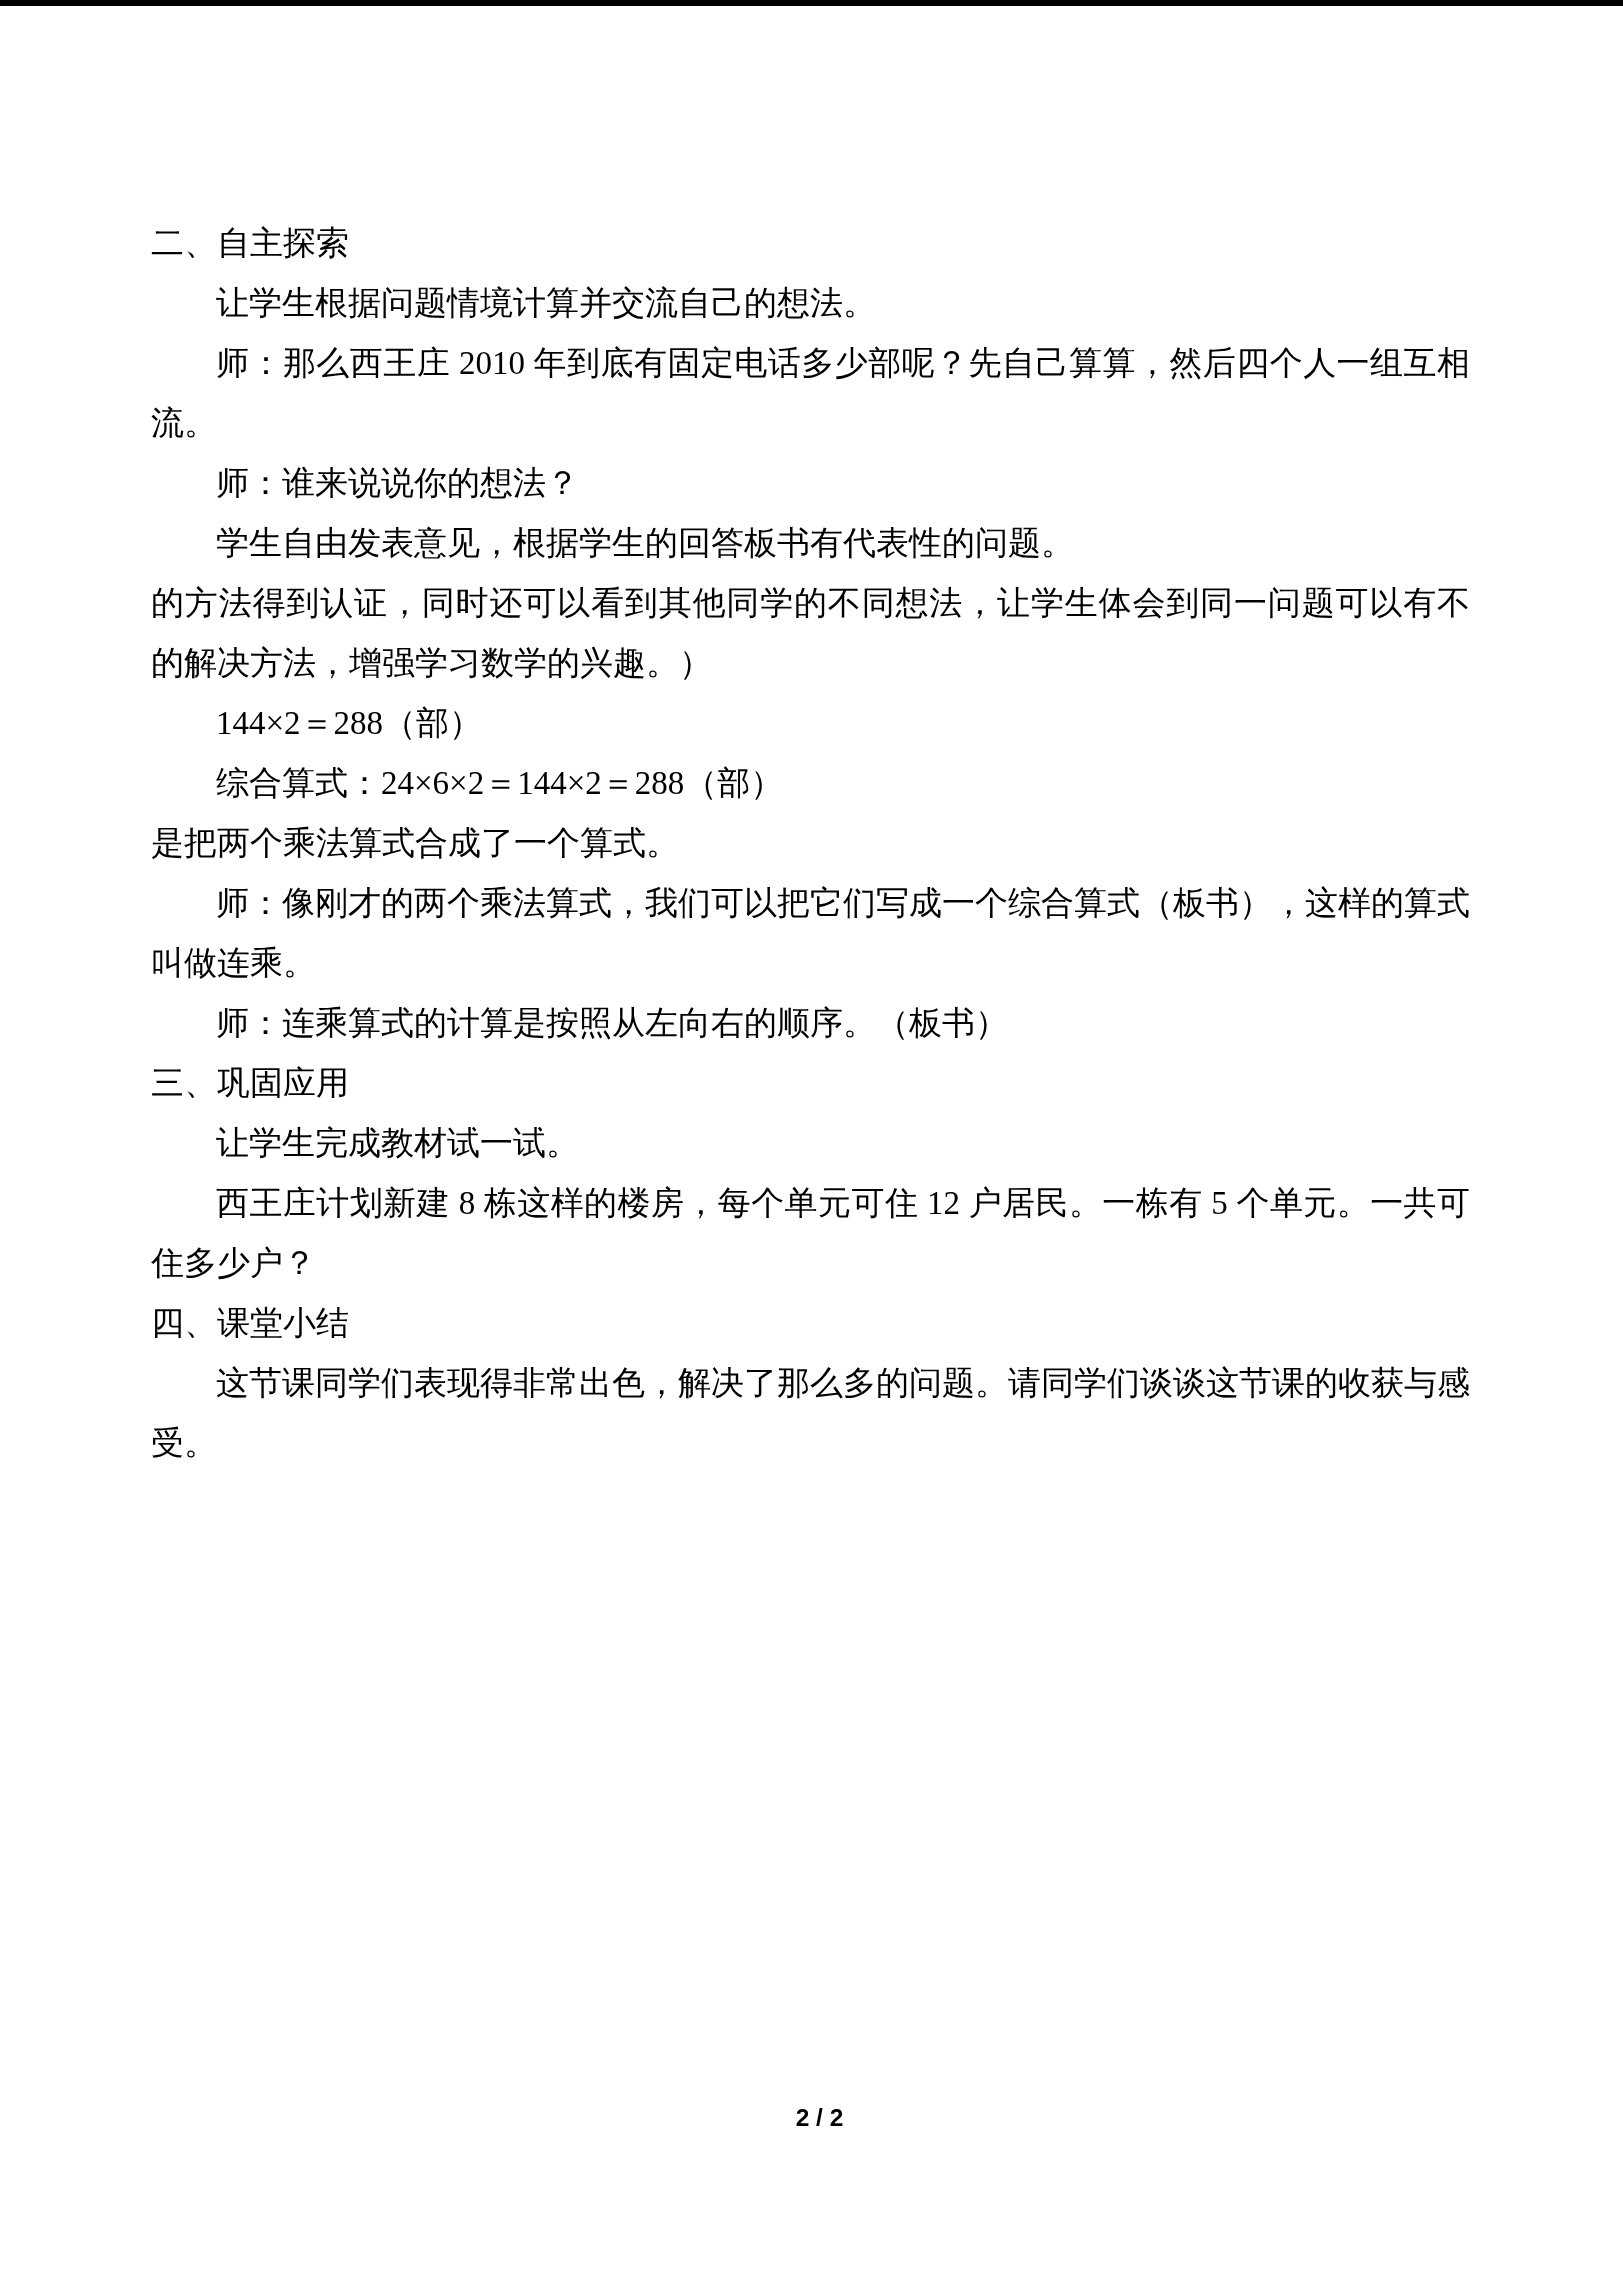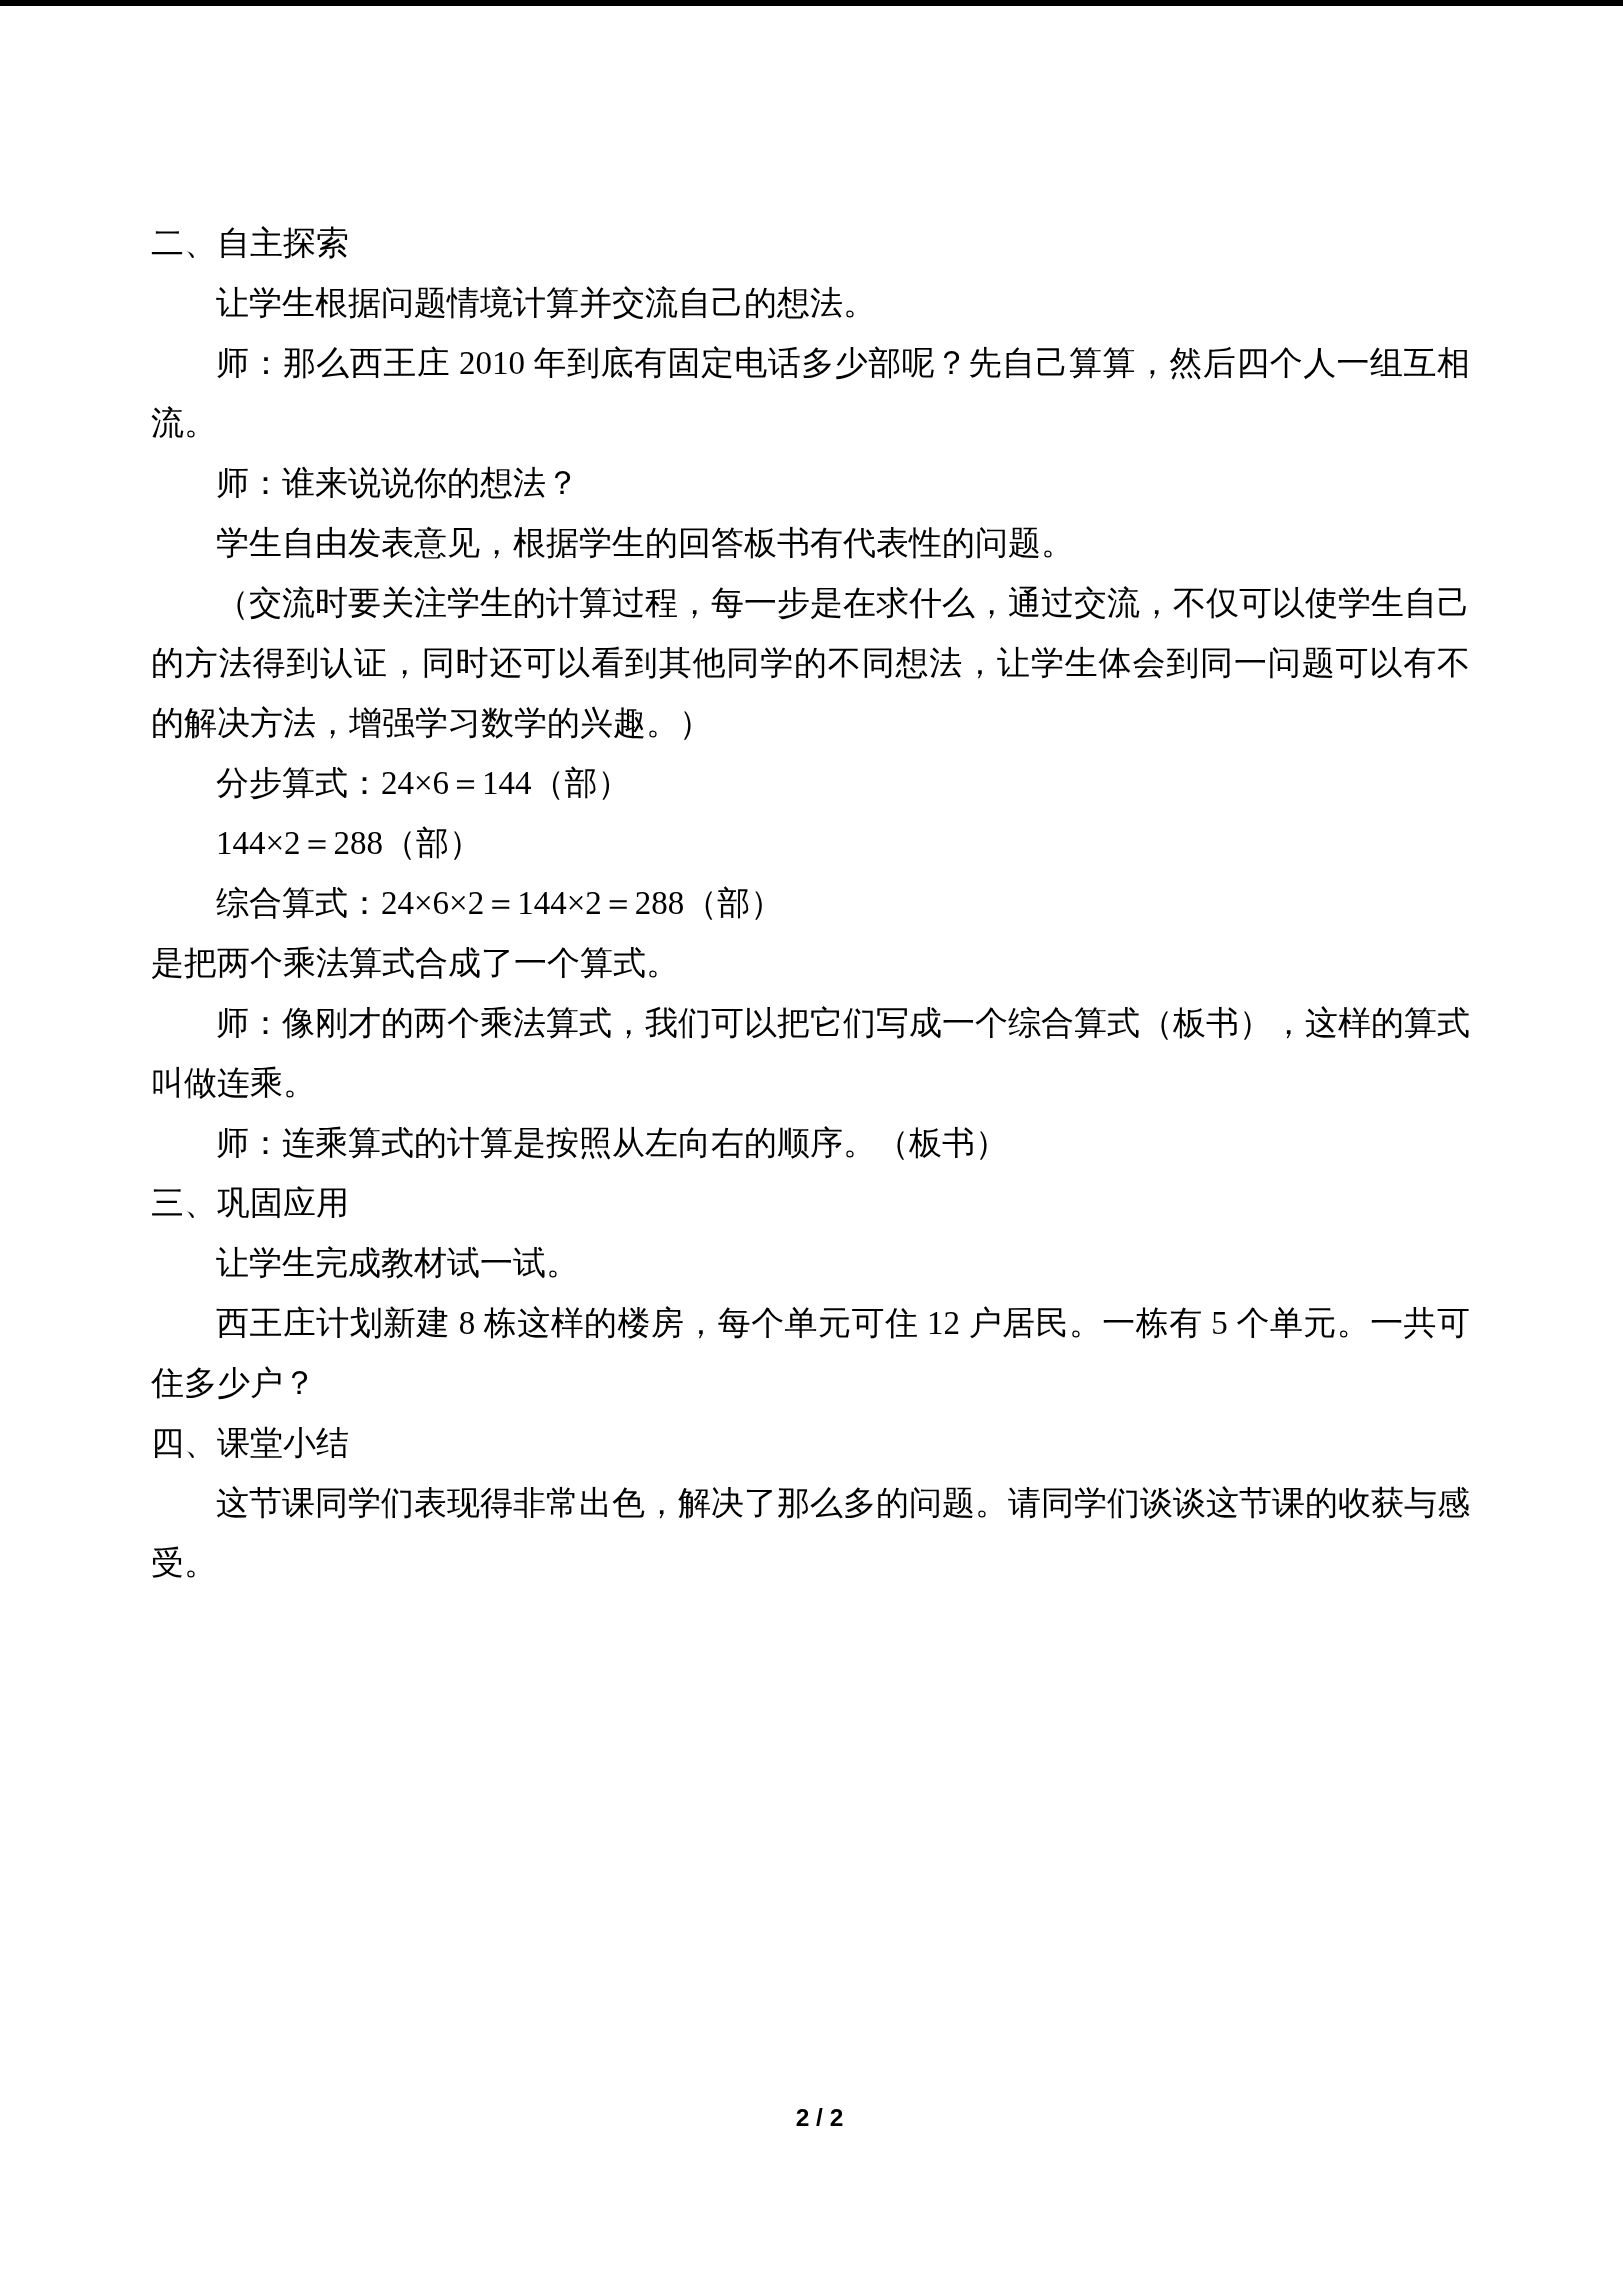--- a/index.html
+++ b/index.html
@@ -73,24 +73,22 @@
   <div class="top-edge"></div>
   <div class="right-edge"></div>
 
   <div class="content">
     <div class="line">二、自主探索</div>
     <div class="line indent">让学生根据问题情境计算并交流自己的想法。</div>
     <div class="line indent fill">师：那么西王庄 2010 年到底有固定电话多少部呢？先自己算算，然后四个人一组互相交</div>
     <div class="line">流。</div>
     <div class="line indent">师：谁来说说你的想法？</div>
     <div class="line indent">学生自由发表意见，根据学生的回答板书有代表性的问题。</div>
-    <div class="line indent fill">（交流时要关注学生的计算过程，每一步是在求什么，通过交流，不仅可以使学生自己</div>
     <div class="line fill">的方法得到认证，同时还可以看到其他同学的不同想法，让学生体会到同一问题可以有不同</div>
     <div class="line">的解决方法，增强学习数学的兴趣。）</div>
-    <div class="line indent">分步算式：24×6＝144（部）</div>
     <div class="line indent">144×2＝288（部）</div>
     <div class="line indent">综合算式：24×6×2＝144×2＝288（部）</div>
     <div class="line">是把两个乘法算式合成了一个算式。</div>
     <div class="line indent fill">师：像刚才的两个乘法算式，我们可以把它们写成一个综合算式（板书），这样的算式</div>
     <div class="line">叫做连乘。</div>
     <div class="line indent">师：连乘算式的计算是按照从左向右的顺序。（板书）</div>
     <div class="line">三、巩固应用</div>
     <div class="line indent">让学生完成教材试一试。</div>
     <div class="line indent fill">西王庄计划新建 8 栋这样的楼房，每个单元可住 12 户居民。一栋有 5 个单元。一共可以</div>
     <div class="line">住多少户？</div>

